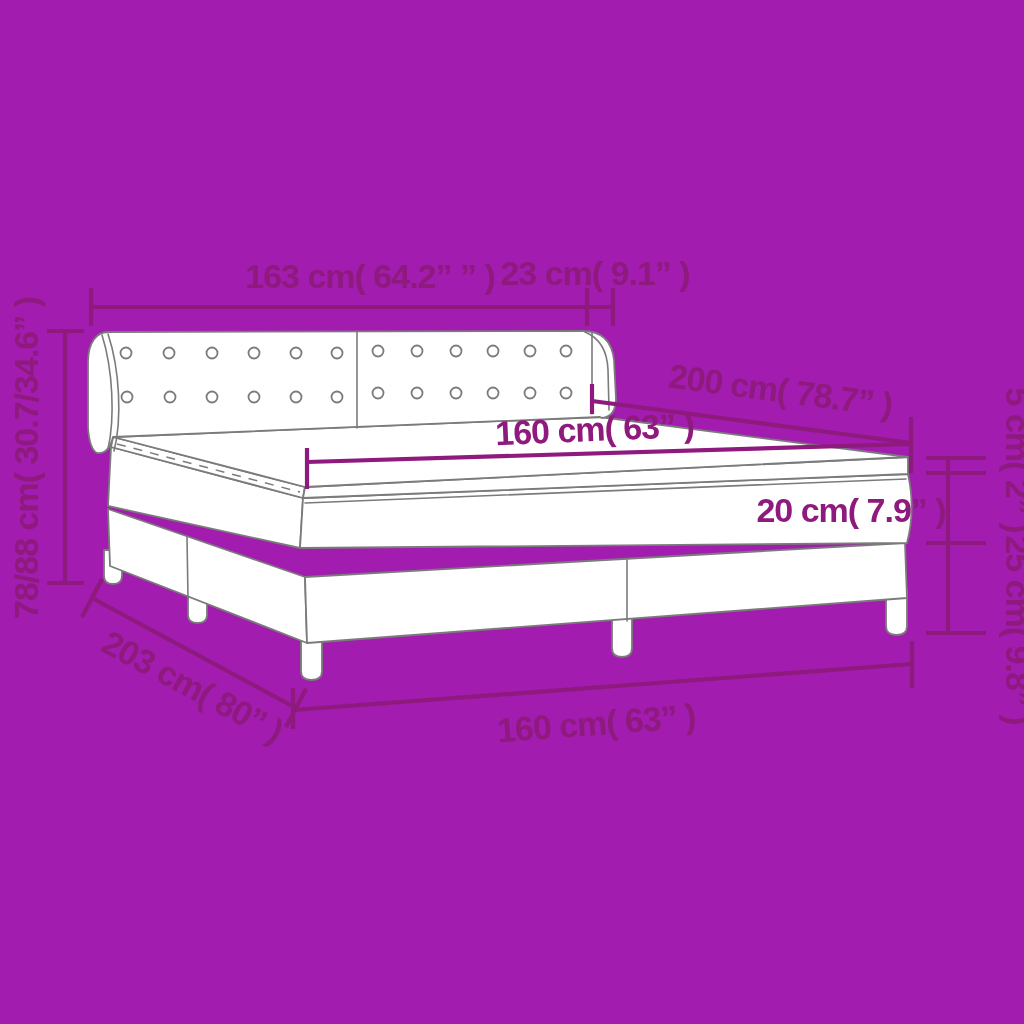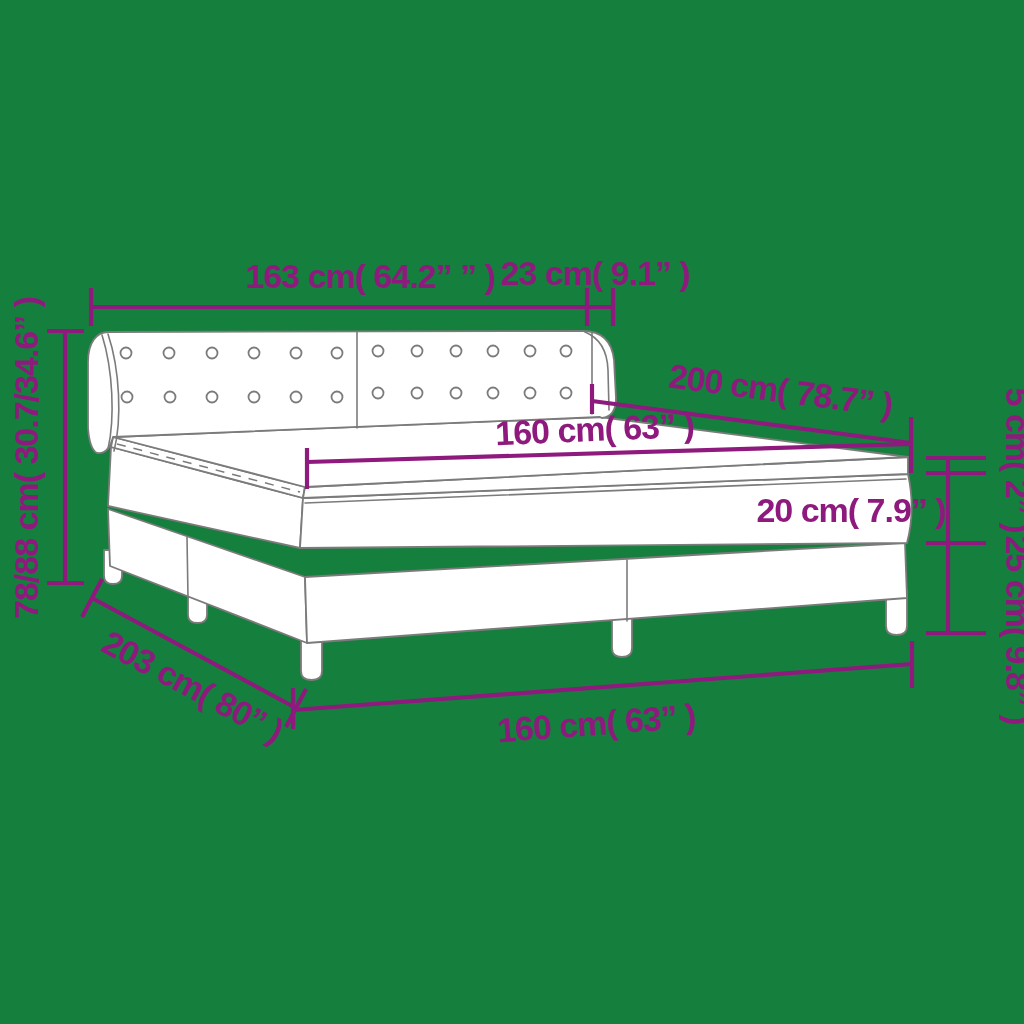--- a/index.html
+++ b/index.html
@@ -1,16 +1,16 @@
 <!DOCTYPE html>
 <html><head>
 <meta charset="utf-8">
 <style>
   html,body{margin:0;padding:0;background:#ffffff;}
-  .stage{position:relative;width:1024px;height:1024px;background:#15803d;overflow:hidden;}
+  .stage{position:relative;width:1024px;height:1024px;background:#a21caf;overflow:hidden;}
   svg{position:absolute;left:0;top:0;}
   .outline{fill:#ffffff;stroke:#7b7b7b;stroke-width:1.8;stroke-linejoin:round;}
   .edge{fill:none;stroke:#7b7b7b;stroke-width:1.6;stroke-linejoin:round;stroke-linecap:round;}
   .seam-dash{fill:none;stroke:#7b7b7b;stroke-width:1.5;stroke-dasharray:9 8;}
   .btn{fill:#ffffff;stroke:#7b7b7b;stroke-width:1.8;}
   .dim{stroke:#8E1A7E;stroke-width:4.2;fill:none;stroke-linecap:butt;}
   .dim-text{font-family:"Liberation Sans",sans-serif;font-weight:700;font-size:34px;
             letter-spacing:-1px;fill:#8E1A7E;}
 </style>
 </head>

